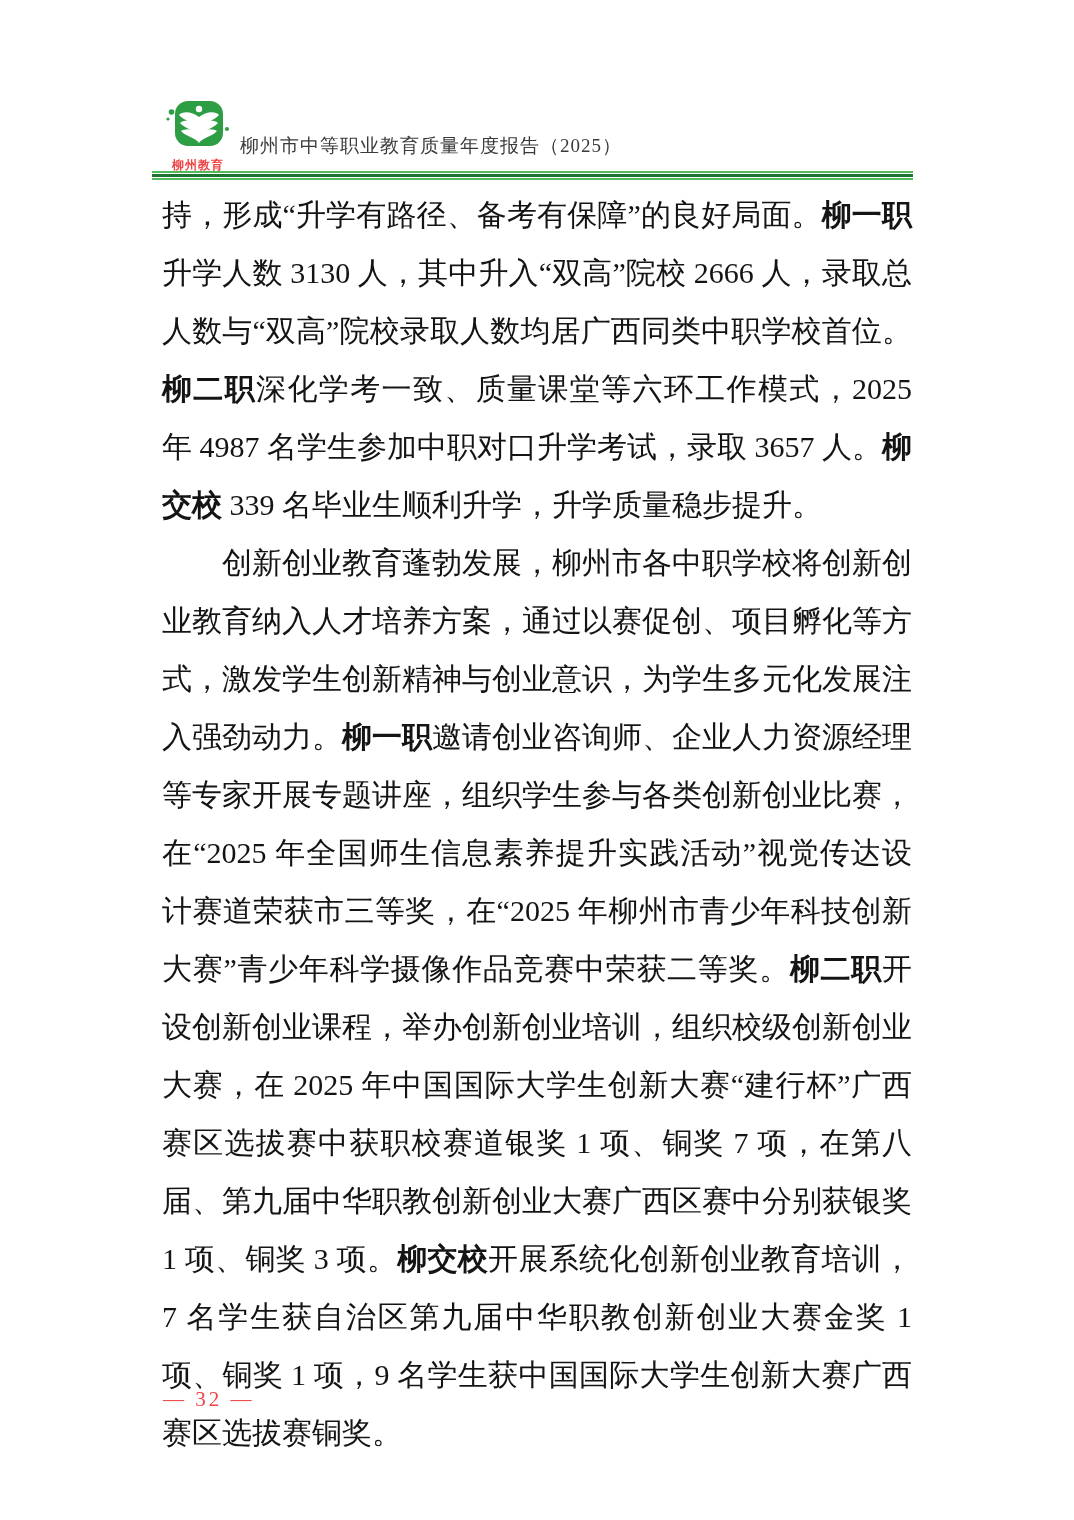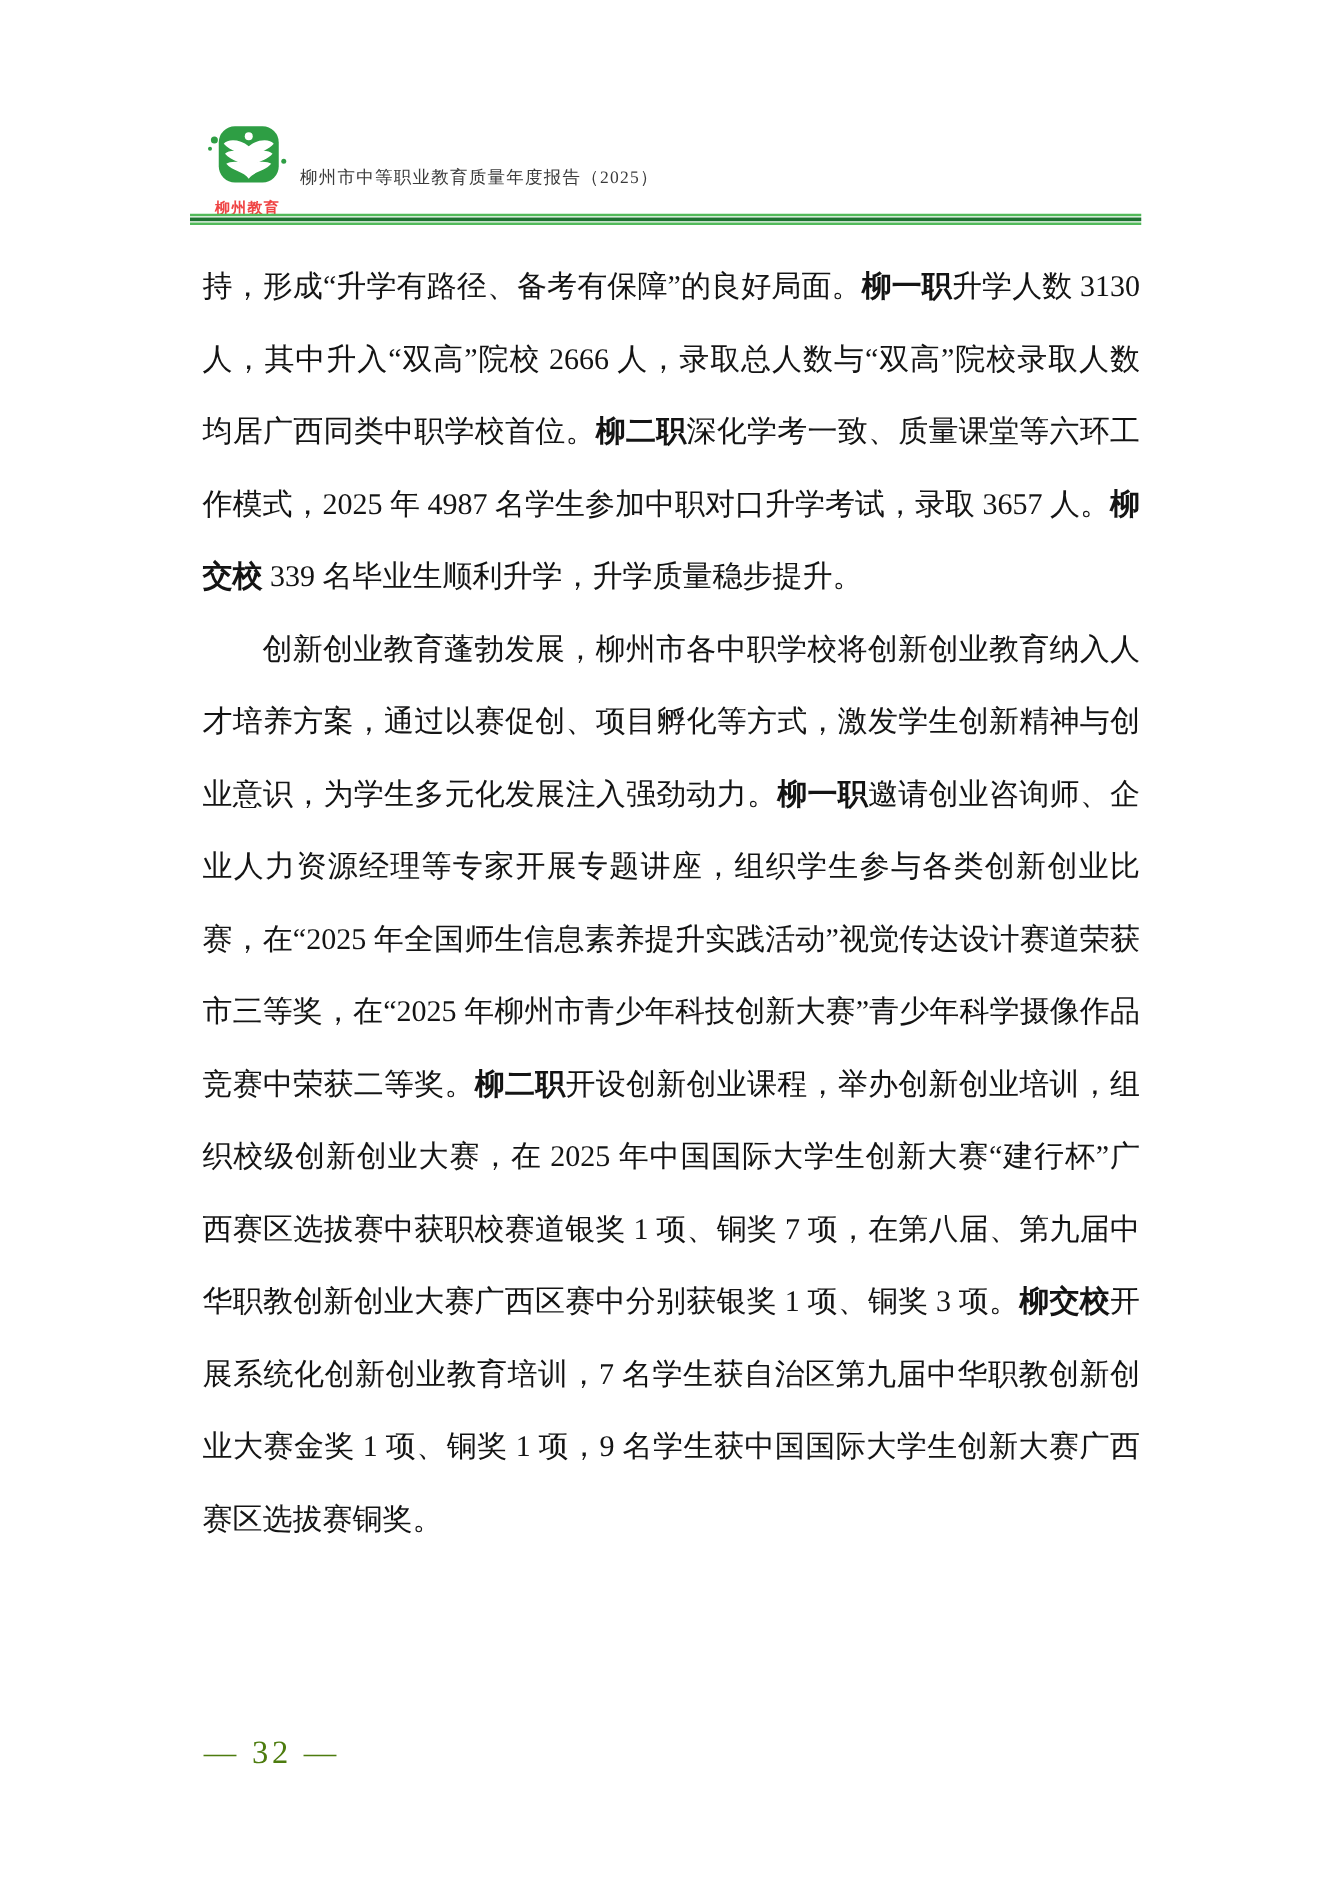--- a/index.html
+++ b/index.html
@@ -17,45 +17,45 @@
     width:70px;text-align:center;
   }
   .logo-caption{
     margin-top:1px;
     font-family:"Liberation Sans","DejaVu Sans",sans-serif;
     font-size:12px;font-weight:bold;
     color:#ef4444;letter-spacing:1px;white-space:nowrap;
   }
   .header-title{
     position:absolute;left:240px;top:133px;
-    font-size:14px;color:#3a3a3a;letter-spacing:1px;
+    font-size:19px;color:#3a3a3a;letter-spacing:1px;
     white-space:nowrap;
   }
   .header-rule{position:absolute;left:152px;top:171px;width:761px;}
   .rule-outer{height:2px;background:#52ba5a;}
   .rule-mid{height:3px;background:#1e7331;margin:1px 0;}
   
   .content{
-    position:absolute;left:162px;top:201px;width:750px;
-    font-size:24px;line-height:58px;
+    position:absolute;left:162px;top:186px;width:750px;
+    font-size:30px;line-height:58px;
     text-align:justify;
     text-justify:inter-ideograph;
     color:#141414;
   }
   .content p{margin:0;}
   .content p.indent{text-indent:2em;}
   .seg{font-weight:normal;}
   .seg.bold{
     font-family:"Liberation Sans","DejaVu Sans",sans-serif;
     font-weight:700;
   }
   
   .page-footer{
     position:absolute;left:163px;top:1387px;
-    font-size:26px;color:#4d7c0f;letter-spacing:3px;
+    font-size:21px;color:#ef4444;letter-spacing:3px;
     white-space:nowrap;
   }
 </style>
 </head>
 <body>
 
 <div class="page">
 
   <div class="logo-block">
     <svg width="66" height="52" viewBox="0 0 66 52" aria-hidden="true">

